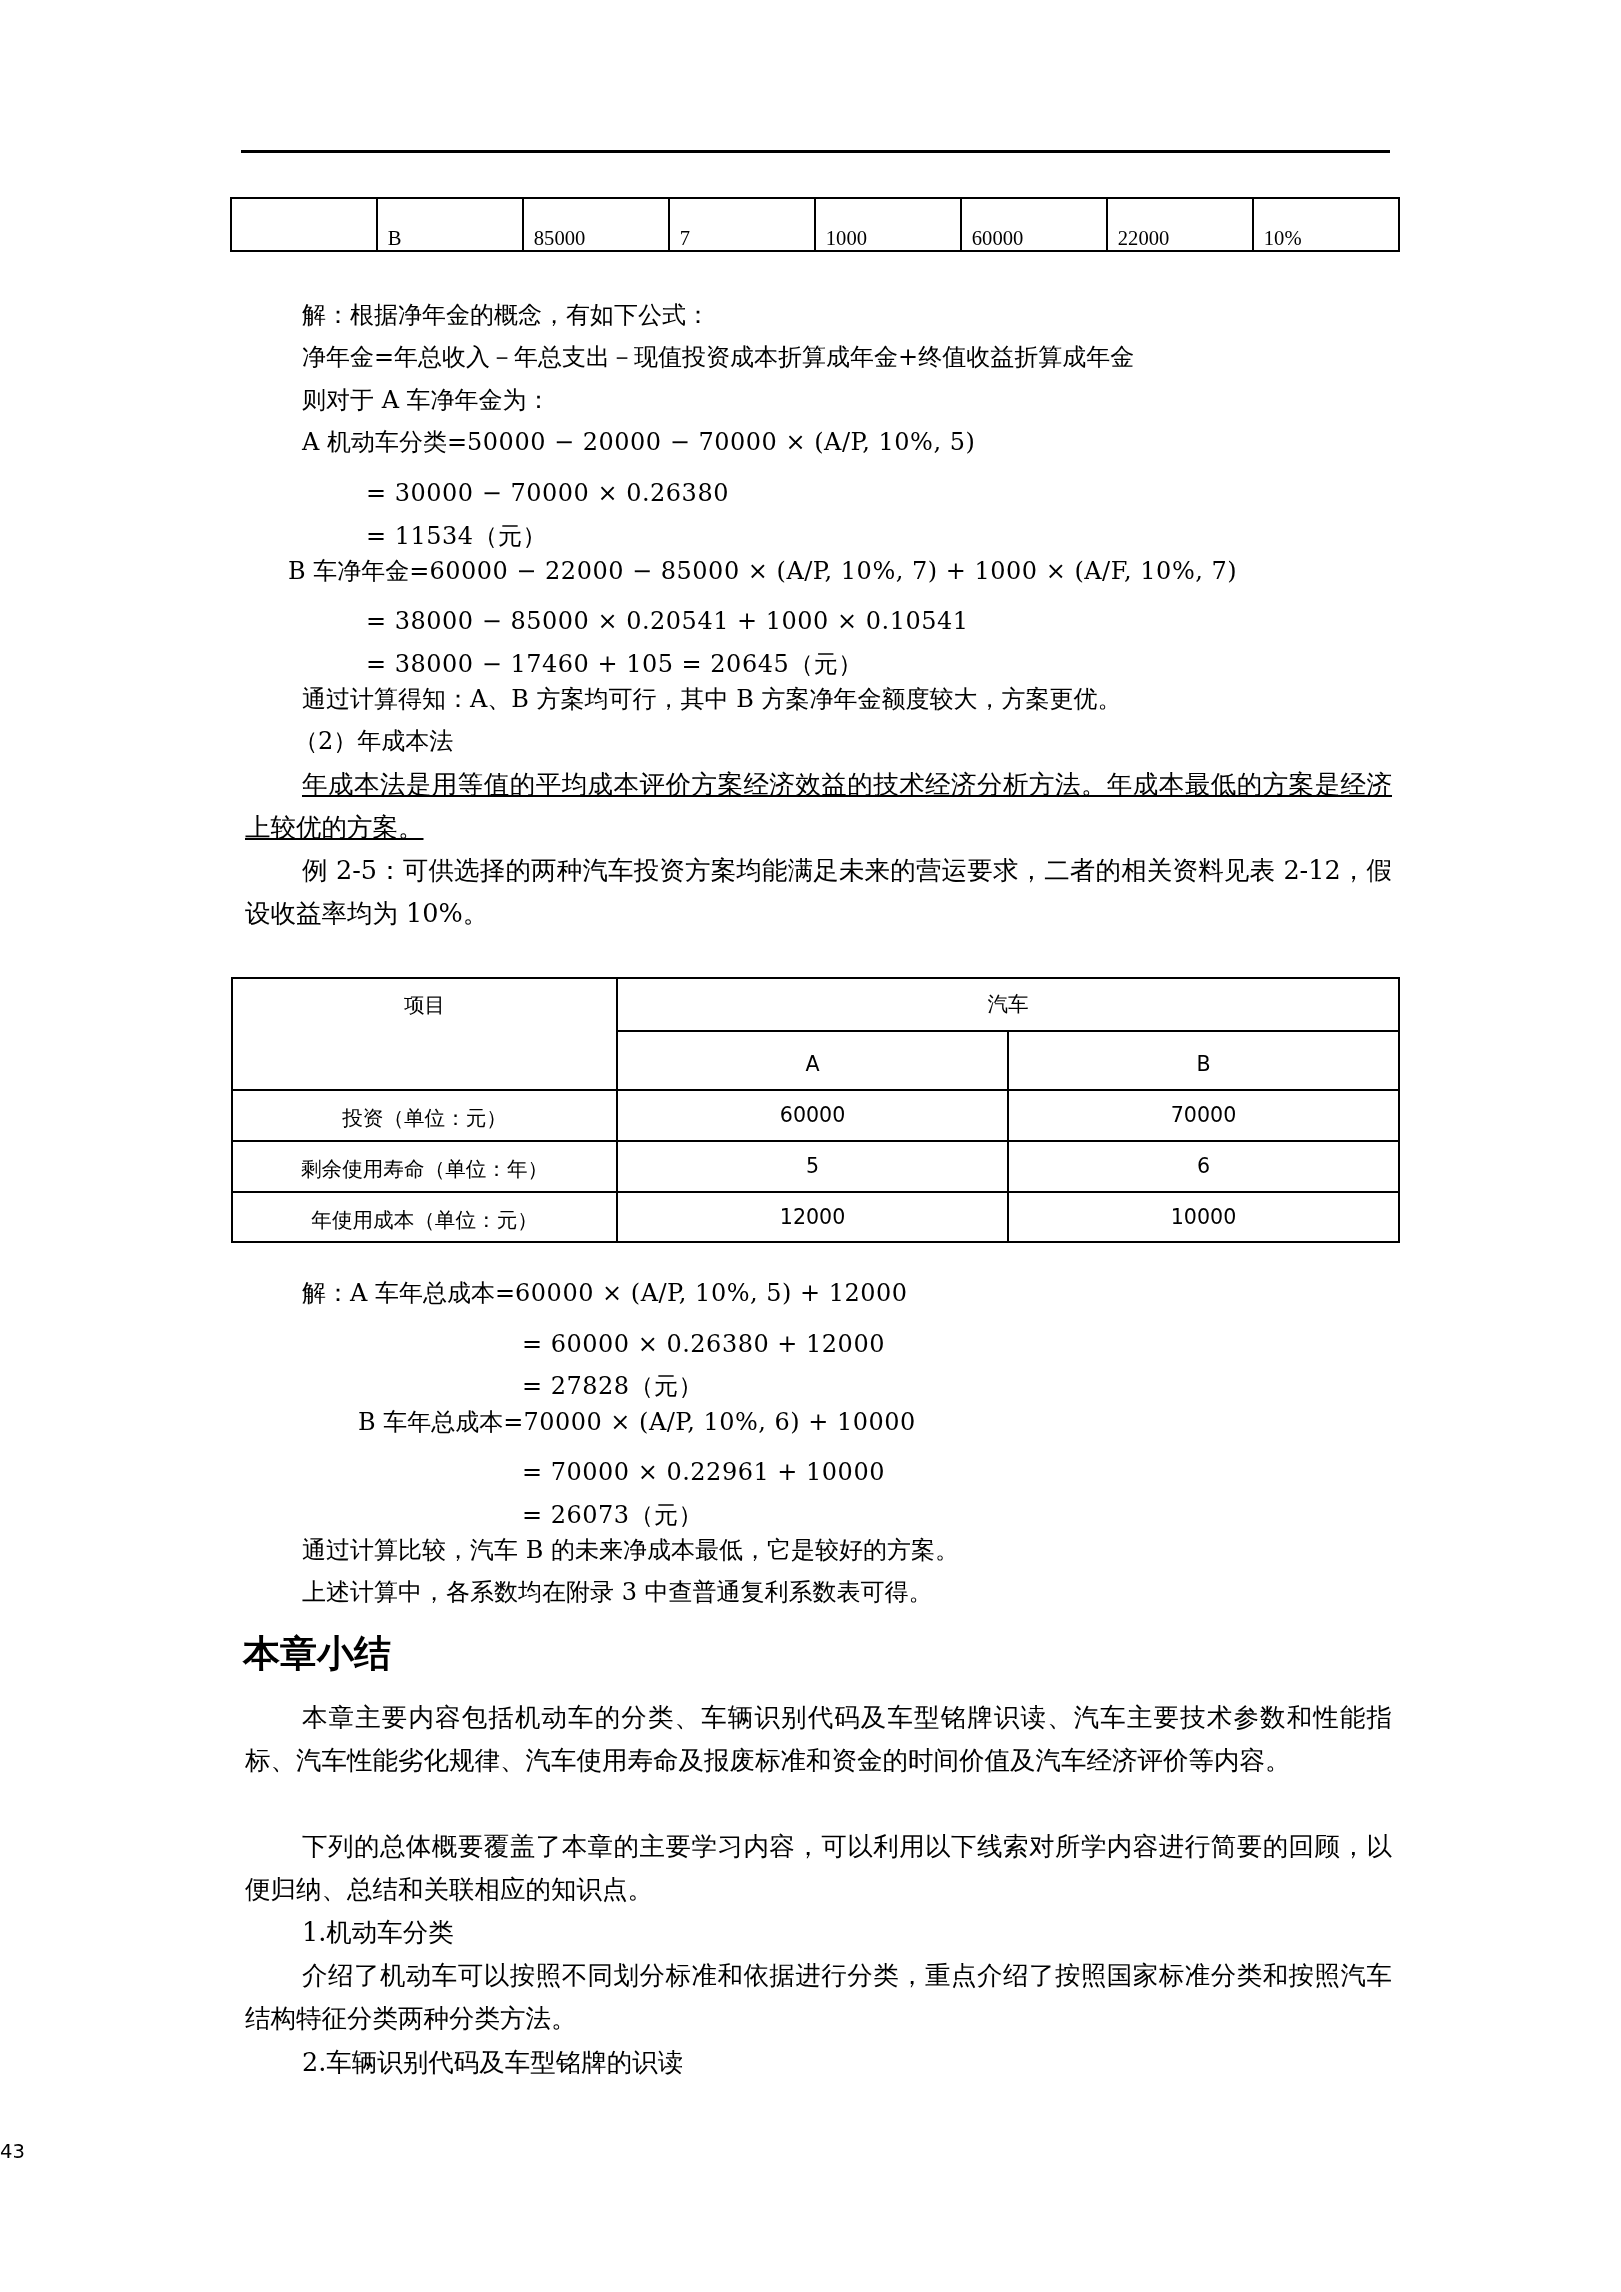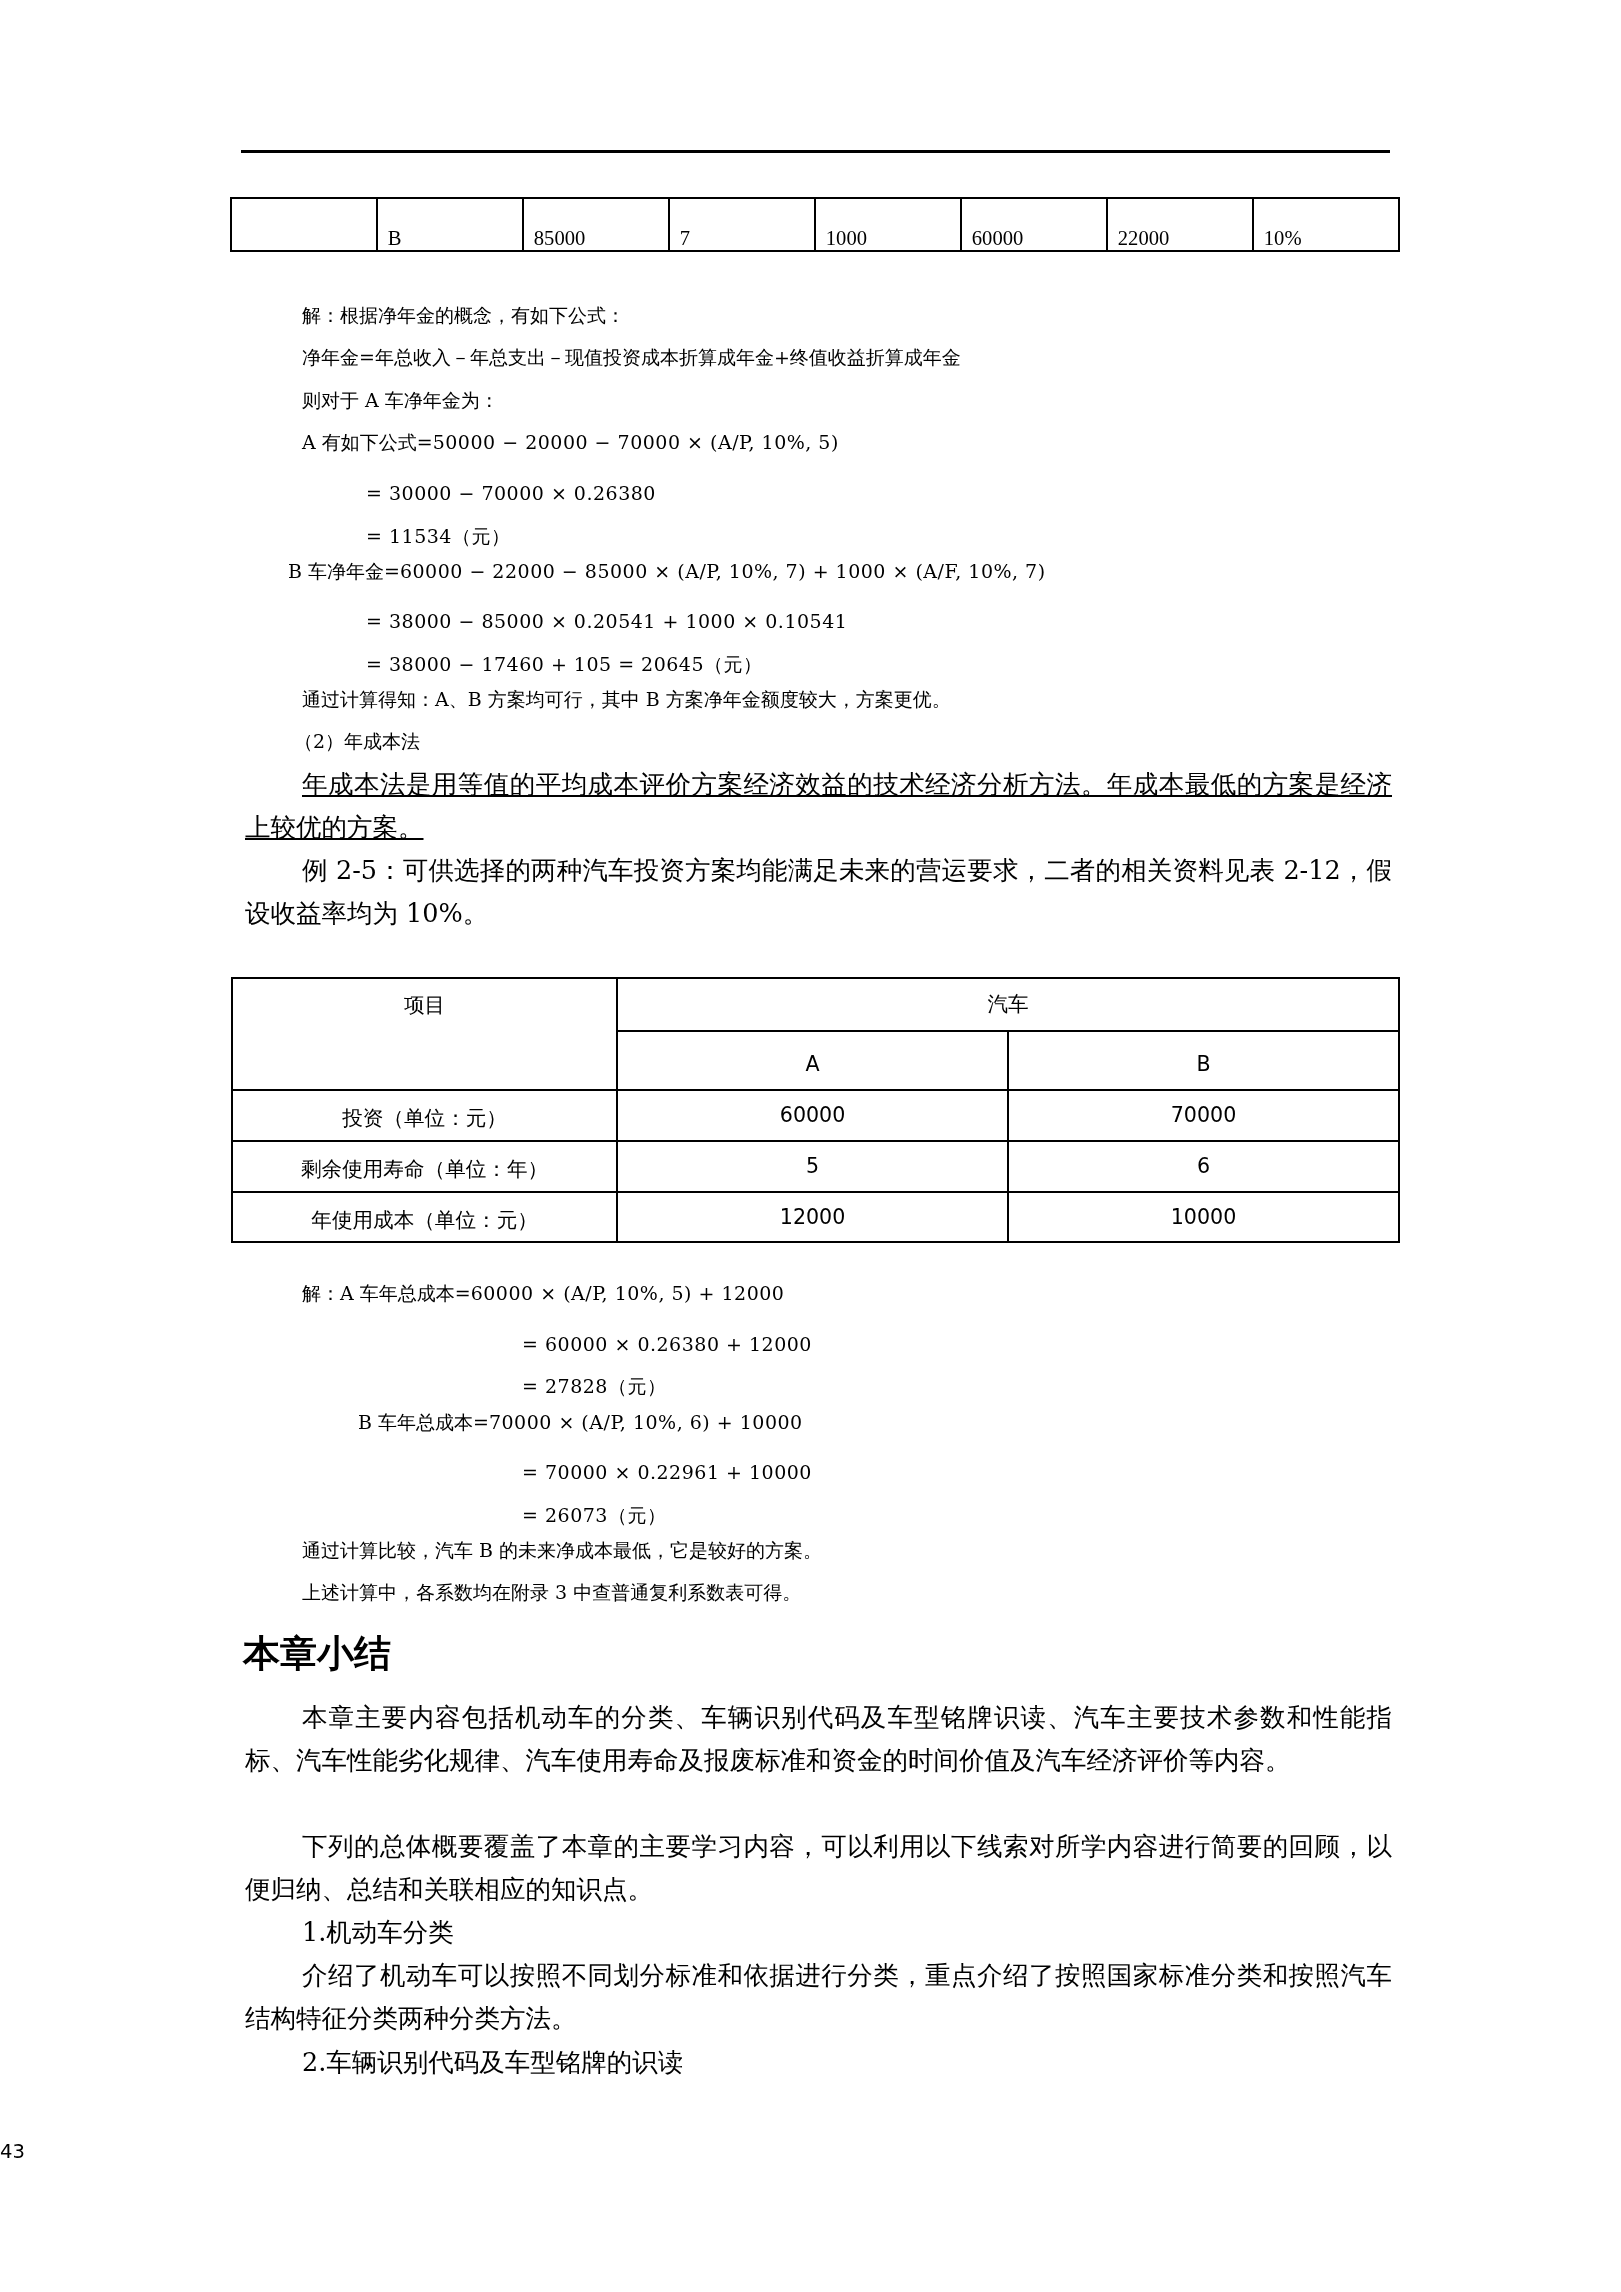--- a/index.html
+++ b/index.html
@@ -7,21 +7,21 @@
            font-family: "DejaVu Serif", "Liberation Serif", serif; color: #000; }
     .page { position: absolute; left: 0; top: 0; width: 1621px; height: 2293px; }
     .header-rule { position: absolute; left: 241px; top: 150px; width: 1149px; height: 2.9px; background: #000; }
 
     
     table.cont { position: absolute; left: 230px; top: 197px; width: 1170px; border-collapse: collapse;
                  font-family: "Liberation Serif", serif; font-size: 20.6px; }
     table.cont td { border: 2.9px solid #000; height: 45px; padding: 5.9px 9.8px 0 9.8px; vertical-align: bottom;
                     text-align: left; width: 12.5%; }
 
-    .line { position: absolute; left: 0; white-space: nowrap; font-size: 19px; line-height: 33px;
+    .line { position: absolute; left: 0; white-space: nowrap; font-size: 24px; line-height: 33px;
             font-family: "DejaVu Serif", "Liberation Serif", serif; }
     .math { font-family: "DejaVu Serif", "Liberation Serif", serif; letter-spacing: 0.5px; margin-top: 8px; }
 
     .para { position: absolute; left: 245px; width: 1147px; font-size: 25.5px; line-height: 43px;
             text-align: justify; font-family: "DejaVu Serif", "Liberation Serif", serif; }
     .indent { text-indent: 57px; }
 
     .caption { position: absolute; left: 0; width: 1621px; top: 941px; text-align: center;
                font-family: "DejaVu Sans", "Liberation Sans", sans-serif; font-size: 20.6px; font-weight: bold; }
 
@@ -54,21 +54,21 @@
       <td>22000</td>
       <td>10%</td>
     </tr>
   </tbody>
     </table>
 
   <div class="line" style="left:302px; top:299px;">解：根据净年金的概念，有如下公式：</div>
   <div class="line" style="left:302px; top:341px;">净年金=年总收入－年总支出－现值投资成本折算成年金+终值收益折算成年金</div>
   <div class="line" style="left:302px; top:384px;">则对于 A 车净年金为：</div>
   <div class="line" style="left:302px; top:426px;">
-    <span>A 有如下公式=</span><span class="math">50000 − 20000 − 70000 × (A/P, 10%, 5)</span>
+    <span>A 机动车分类=</span><span class="math">50000 − 20000 − 70000 × (A/P, 10%, 5)</span>
   </div>
   <div class="line math" style="left:366px; top:469px;">= 30000 − 70000 × 0.26380</div>
   <div class="line math" style="left:366px; top:512px;">= 11534（元）</div>
   <div class="line" style="left:288px; top:555px;">
     <span>B 车净年金=</span><span class="math">60000 − 22000 − 85000 × (A/P, 10%, 7) + 1000 × (A/F, 10%, 7)</span>
   </div>
   <div class="line math" style="left:366px; top:597px;">= 38000 − 85000 × 0.20541 + 1000 × 0.10541</div>
   <div class="line math" style="left:366px; top:640px;">= 38000 − 17460 + 105 = 20645（元）</div>
   <div class="line" style="left:302px; top:683px;">通过计算得知：A、B 方案均可行，其中 B 方案净年金额度较大，方案更优。</div>
 

